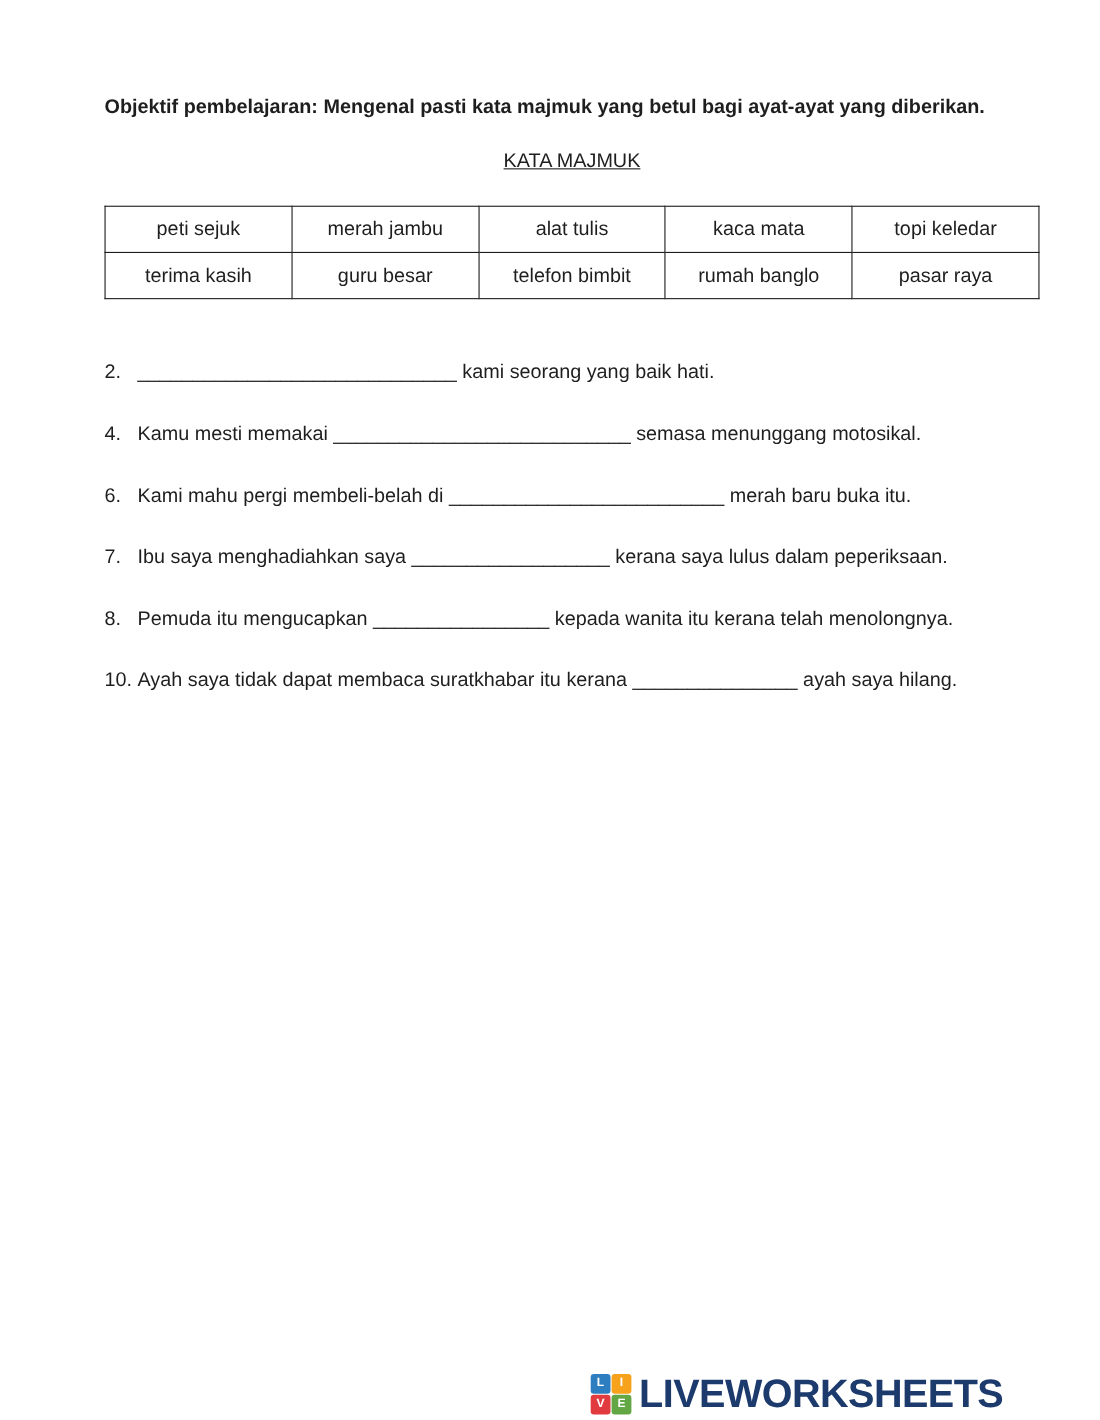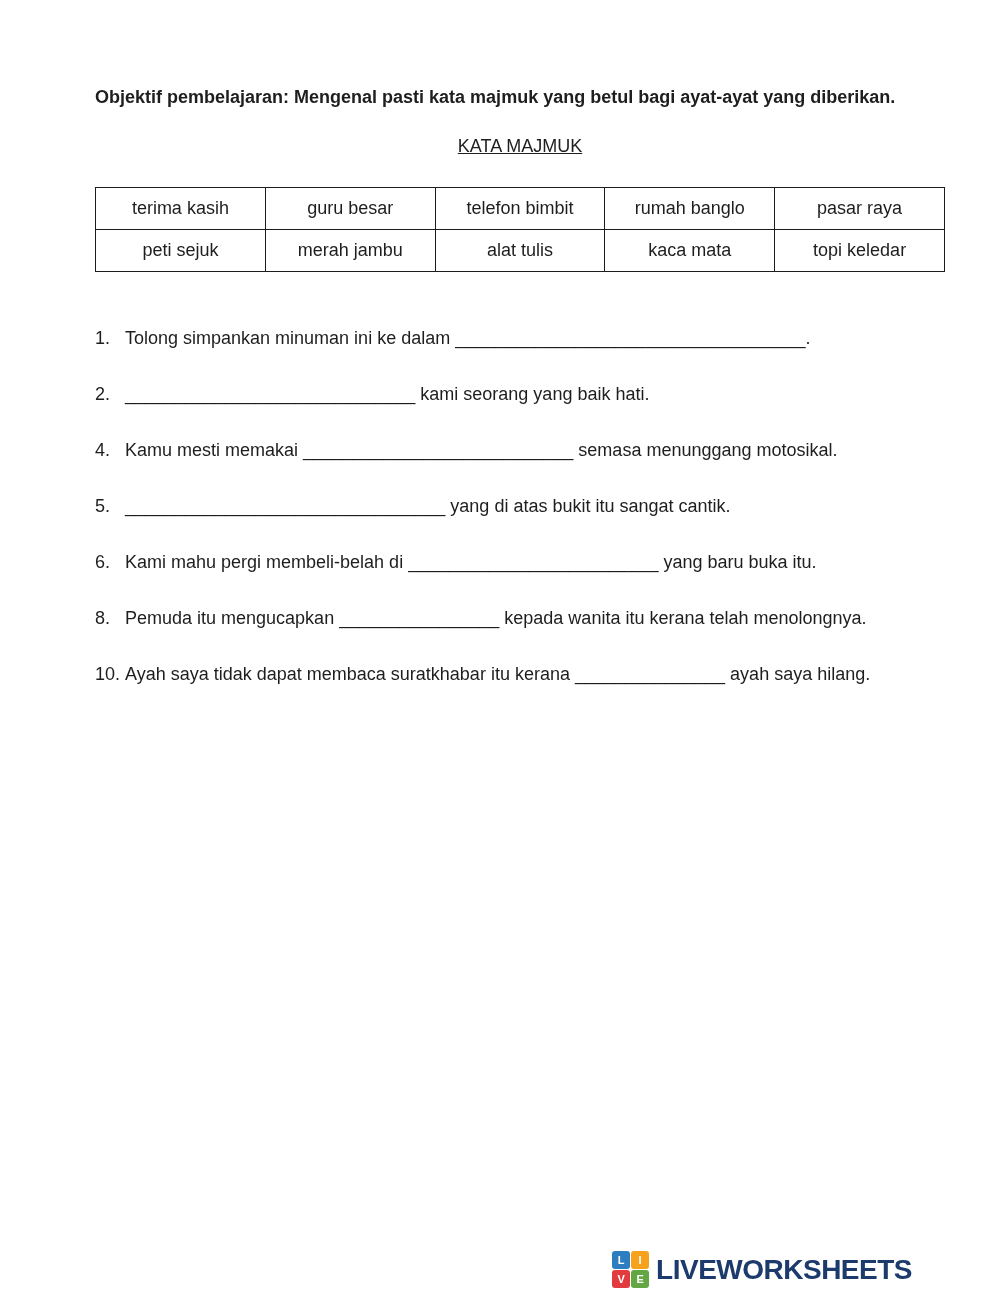--- a/index.html
+++ b/index.html
@@ -84,78 +84,75 @@
     font-weight: 700;
     font-size: 11px;
     border-radius: 3px;
     line-height: 1;
   }
   .sq-l { background: #2d7dc1; }
   .sq-i { background: #f6a21d; }
   .sq-v { background: #e23b3f; }
   .sq-e { background: #62a744; }
   .brand {
-    font-size: 28px;
+    font-size: 36px;
     font-weight: 800;
     color: #1d3a6d;
     letter-spacing: -0.5px;
   }
 </style>
 </head>
 <body>
 
 <div class="sheet">
   <div class="content">
 
     <div class="objective">Objektif pembelajaran: Mengenal pasti kata majmuk yang betul bagi ayat-ayat yang diberikan.</div>
 
     <div class="worksheet-title">KATA MAJMUK</div>
 
     <table class="word-bank">
       <tbody>
           <tr>
+        <td>peti sejuk</td>
+        <td>merah jambu</td>
+        <td>alat tulis</td>
+        <td>kaca mata</td>
+        <td>topi keledar</td>
+      </tr>
+      <tr>
         <td>terima kasih</td>
         <td>guru besar</td>
         <td>telefon bimbit</td>
         <td>rumah banglo</td>
         <td>pasar raya</td>
       </tr>
-      <tr>
-        <td>peti sejuk</td>
-        <td>merah jambu</td>
-        <td>alat tulis</td>
-        <td>kaca mata</td>
-        <td>topi keledar</td>
-      </tr>
     </tbody>
       </table>
 
     <div class="questions">
 
-      <div class="q">
-        <span class="num">1.</span><span>Tolong simpankan minuman ini ke dalam </span><span class="blank">___________________________________</span><span>.</span>
-      </div>
 
       <div class="q">
         <span class="num">2.</span><span></span><span class="blank">_____________________________</span><span> kami seorang yang baik hati.</span>
       </div>
 
 
       <div class="q">
         <span class="num">4.</span><span>Kamu mesti memakai </span><span class="blank">___________________________</span><span> semasa menunggang motosikal.</span>
       </div>
 
+
       <div class="q">
-        <span class="num">5.</span><span></span><span class="blank">________________________________</span><span> yang di atas bukit itu sangat cantik.</span>
+        <span class="num">6.</span><span>Kami mahu pergi membeli-belah di </span><span class="blank">_________________________</span><span> merah baru buka itu.</span>
       </div>
 
       <div class="q">
-        <span class="num">6.</span><span>Kami mahu pergi membeli-belah di </span><span class="blank">_________________________</span><span> yang baru buka itu.</span>
+        <span class="num">7.</span><span>Ibu saya menghadiahkan saya </span><span class="blank">__________________</span><span> kerana saya lulus dalam peperiksaan.</span>
       </div>
-
 
       <div class="q">
         <span class="num">8.</span><span>Pemuda itu mengucapkan </span><span class="blank">________________</span><span> kepada wanita itu kerana telah menolongnya.</span>
       </div>
 
 
       <div class="q">
         <span class="num">10.</span><span>Ayah saya tidak dapat membaca suratkhabar itu kerana </span><span class="blank">_______________</span><span> ayah saya hilang.</span>
       </div>
 

